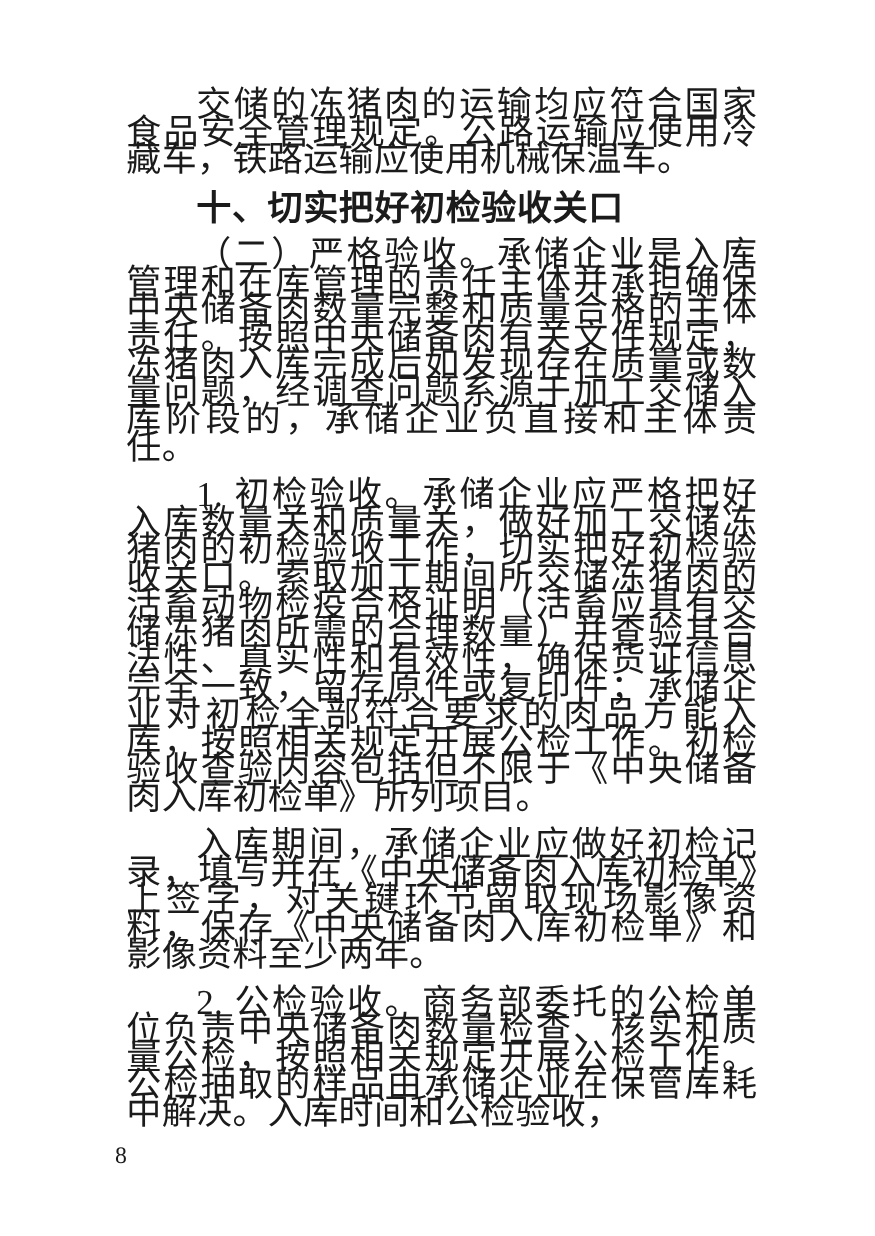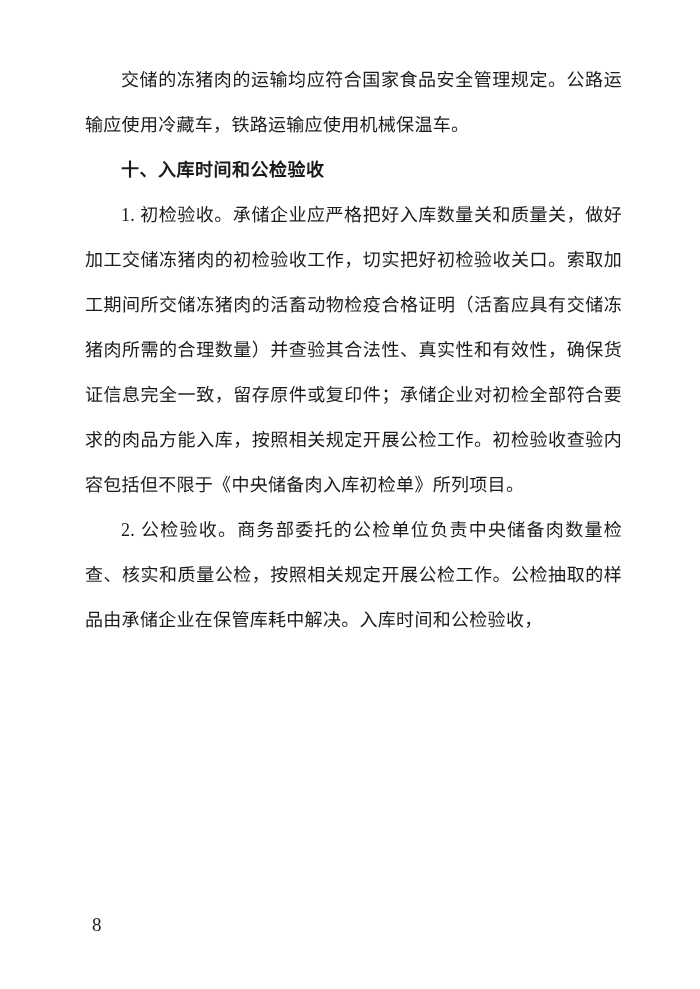--- a/index.html
+++ b/index.html
@@ -17,23 +17,23 @@
     font-family: "Liberation Serif", "DejaVu Serif", serif;
   }
   .content {
     position: absolute;
     top: 58px;
     left: 85px;
     width: 537px;
   }
   .content p,
   .content h2 {
-    margin: 0;
-    font-size: 18px;
-    line-height: 45px;
+    margin: 16px;
+    font-size: 28px;
+    line-height: 22px;
     text-align: justify;
     text-indent: 2em;
     font-weight: normal;
     letter-spacing: 0.3px;
   }
   .content h2.heading {
     font-family: "Liberation Sans", "DejaVu Sans", sans-serif;
     font-weight: bold;
     text-align: left;
     letter-spacing: 0.5px;
@@ -51,28 +51,30 @@
   }
 </style>
 </head>
 <body>
 
 <div class="page">
   <div class="content">
 
     <p class="body-para">交储的冻猪肉的运输均应符合国家食品安全管理规定。公路运输应使用冷藏车，铁路运输应使用机械保温车。</p>
 
-    <h2 class="heading">十、入库时间和公检验收</h2>
+    <h2 class="heading">十、切实把好初检验收关口</h2>
 
 
+    <p class="body-para">（二）严格验收。承储企业是入库管理和在库管理的责任主体并承担确保中央储备肉数量完整和质量合格的主体责任。按照中央储备肉有关文件规定，冻猪肉入库完成后如发现存在质量或数量问题，经调查问题系源于加工交储入库阶段的，承储企业负直接和主体责任。</p>
 
     <p class="body-para">
       <span class="lead">1. 初检验收。</span><span>承储企业应严格把好入库数量关和质量关，做好加工交储冻猪肉的初检验收工作，切实把好初检验收关口。索取加工期间所交储冻猪肉的活畜动物检疫合格证明（活畜应具有交储冻猪肉所需的合理数量）并查验其合法性、真实性和有效性，确保货证信息完全一致，留存原件或复印件；承储企业对初检全部符合要求的肉品方能入库，按照相关规定开展公检工作。初检验收查验内容包括但不限于《中央储备肉入库初检单》所列项目。</span>
     </p>
 
+    <p class="body-para">入库期间，承储企业应做好初检记录，填写并在《中央储备肉入库初检单》上签字，对关键环节留取现场影像资料，保存《中央储备肉入库初检单》和影像资料至少两年。</p>
 
     <p class="body-para">
       <span class="lead">2. 公检验收。</span><span>商务部委托的公检单位负责中央储备肉数量检查、核实和质量公检，按照相关规定开展公检工作。公检抽取的样品由承储企业在保管库耗中解决。入库时间和公检验收，</span>
     </p>
 
   </div>
 
   <div class="footer">8</div>
 </div>
 

